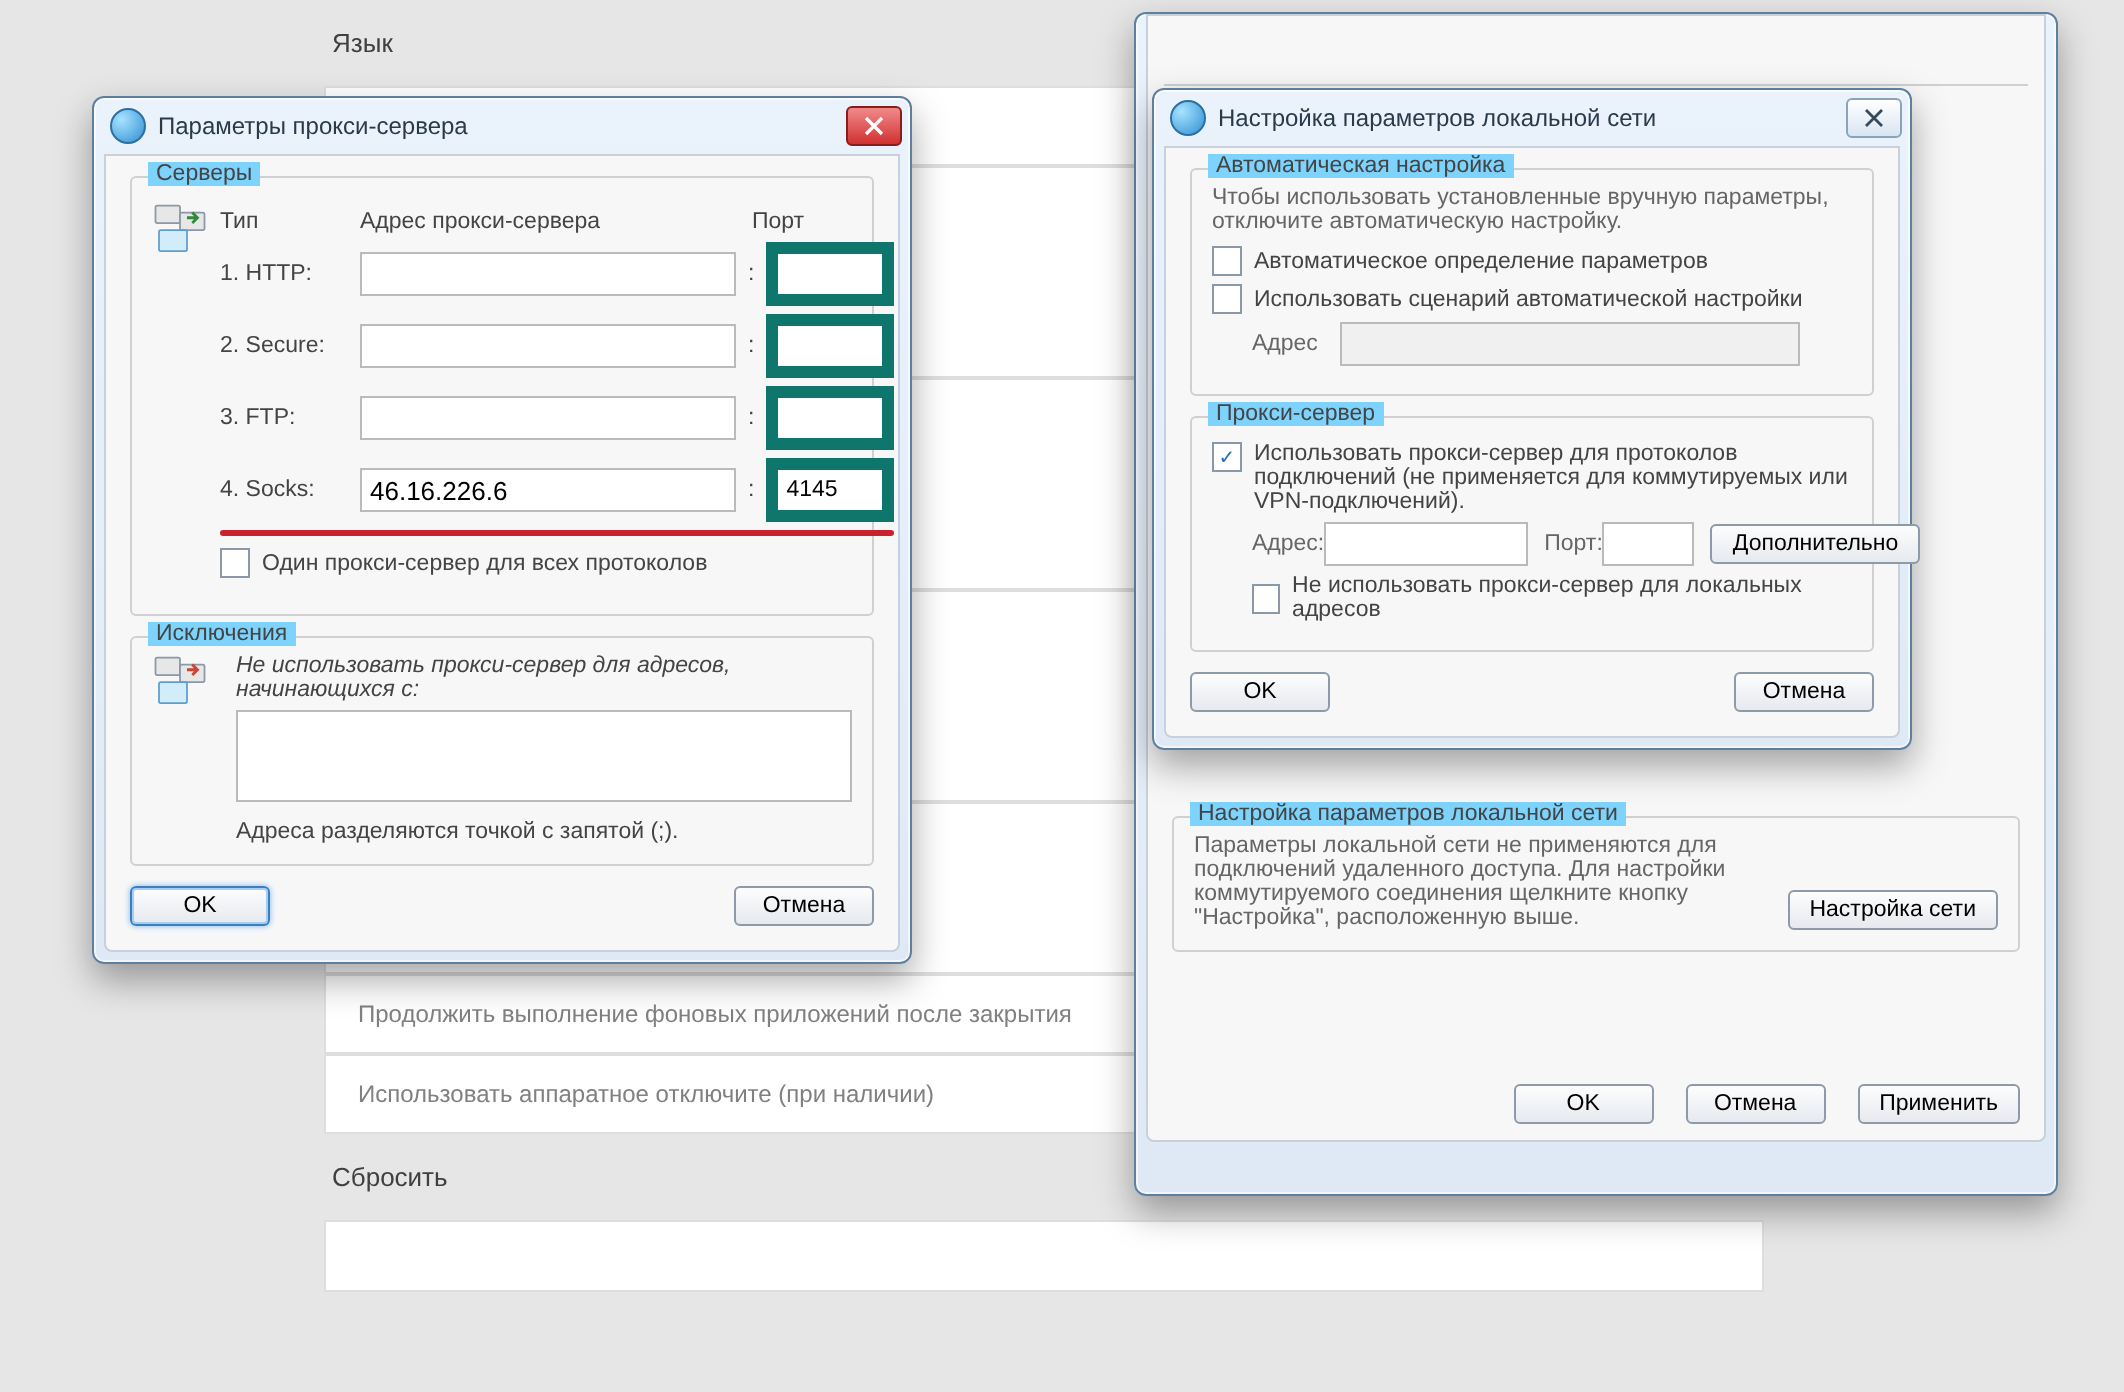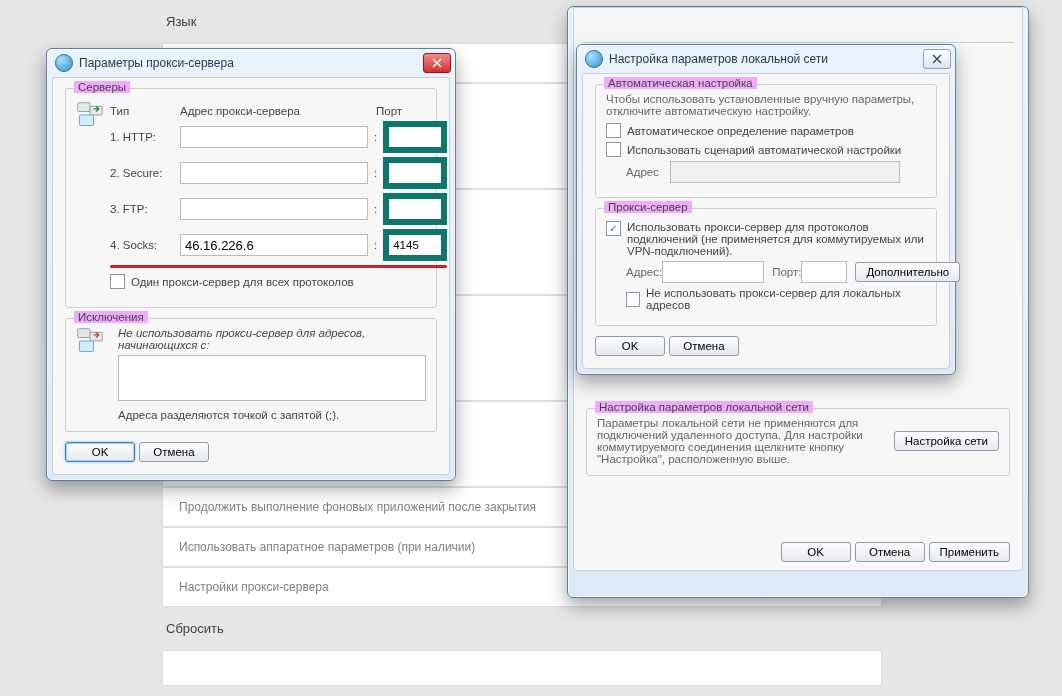--- a/index.html
+++ b/index.html
@@ -79,21 +79,21 @@
   .fieldset {
     border:1px solid #d0d0d0;
     border-radius:3px;
     padding:8px 10px 10px 10px;
     margin-bottom:10px;
     position:relative;
   }
   .fieldset > .legend {
     position:absolute;
     top:-8px; left:8px;
-    background:#f0abfc;
+    background:#7dd3fc;
     padding:0 4px;
     color:#444;
   }
 
   .proxy-icon {
     width:28px; height:28px;
     display:inline-block;
     margin-right:6px;
     vertical-align:top;
   }
@@ -135,21 +135,21 @@
 
   .textarea {
     width:100%; height:46px;
     border:1px solid #bababa;
     background:#fff;
     resize:none;
     font-family:inherit;
     font-size:11.5px;
     box-sizing:border-box;
   }
-  .btnbar { display:flex; justify-content:flex-start; gap:4px; margin-top:8px;}
+  .btnbar { display:flex; justify-content:space-between; gap:16px; margin-top:8px;}
   .btn {
     min-width:70px;
     padding:3px 10px;
     border:1px solid #8c9aa9;
     border-radius:3px;
     background: linear-gradient(#fdfdfd, #e6e9ee);
     font-family:inherit; font-size:11.5px;
   }
   .btn.primary {
     border-color:#3e7ebf;
@@ -170,22 +170,21 @@
 <body>
 
 <div class="bg-page">
   <div class="bg-header">Язык</div>
   <div class="bg-section" style="color:#909090;">русский</div>
   <div class="bg-section" style="height:80px;"></div>
   <div class="bg-section" style="height:80px;"></div>
   <div class="bg-section" style="height:80px;"></div>
   <div class="bg-section" style="height:60px;"></div>
   <div class="bg-section">Продолжить выполнение фоновых приложений после закрытия</div>
-  <div class="bg-section">Использовать аппаратное параметров (при наличии)</div>
-  <div class="bg-section">Настройки прокси-сервера</div>
+  <div class="bg-section">Использовать аппаратное отключите (при наличии)</div>
   <div class="bg-header">Сбросить</div>
   <div class="bg-section" style="height:10px;"></div>
 </div>
 <div class="peek" style="top:70px;">льно</div>
 
 <div class="win" style="left:46px; top:48px; width:408px;">
   <div class="titlebar">
     <span class="title-icon"></span>
     <span class="title-text">Параметры прокси-сервера</span>
     <div class="title-controls">
@@ -274,21 +273,21 @@
   </div>
 </div>
 
 <div class="win" style="left:567px; top:6px; width:460px; height:590px;">
   <div class="client" style="height:540px; position:relative;">
 
     <div style="height:28px; border-bottom:1px solid #d0d0d0; margin:-4px -4px 8px -4px;"></div>
 
     <div class="fieldset" style="position:absolute; left:12px; right:12px; top:400px;">
       <span class="legend">Настройка параметров локальной сети</span>
-      <div style="display:flex; gap:22px; align-items:center;">
+      <div style="display:flex; gap:22px; align-items:flex-end;">
         <span style="flex:1" class="subtle">Параметры локальной сети не применяются для подключений удаленного доступа. Для настройки коммутируемого соединения щелкните кнопку "Настройка", расположенную выше.</span>
         <button class="btn" style="min-width:100px">Настройка сети</button>
       </div>
     </div>
 
     <div class="btnbar" style="position:absolute; bottom:8px; right:12px;">
       <button class="btn">OK</button>
       <button class="btn">Отмена</button>
       <button class="btn">Применить</button>
     </div>

